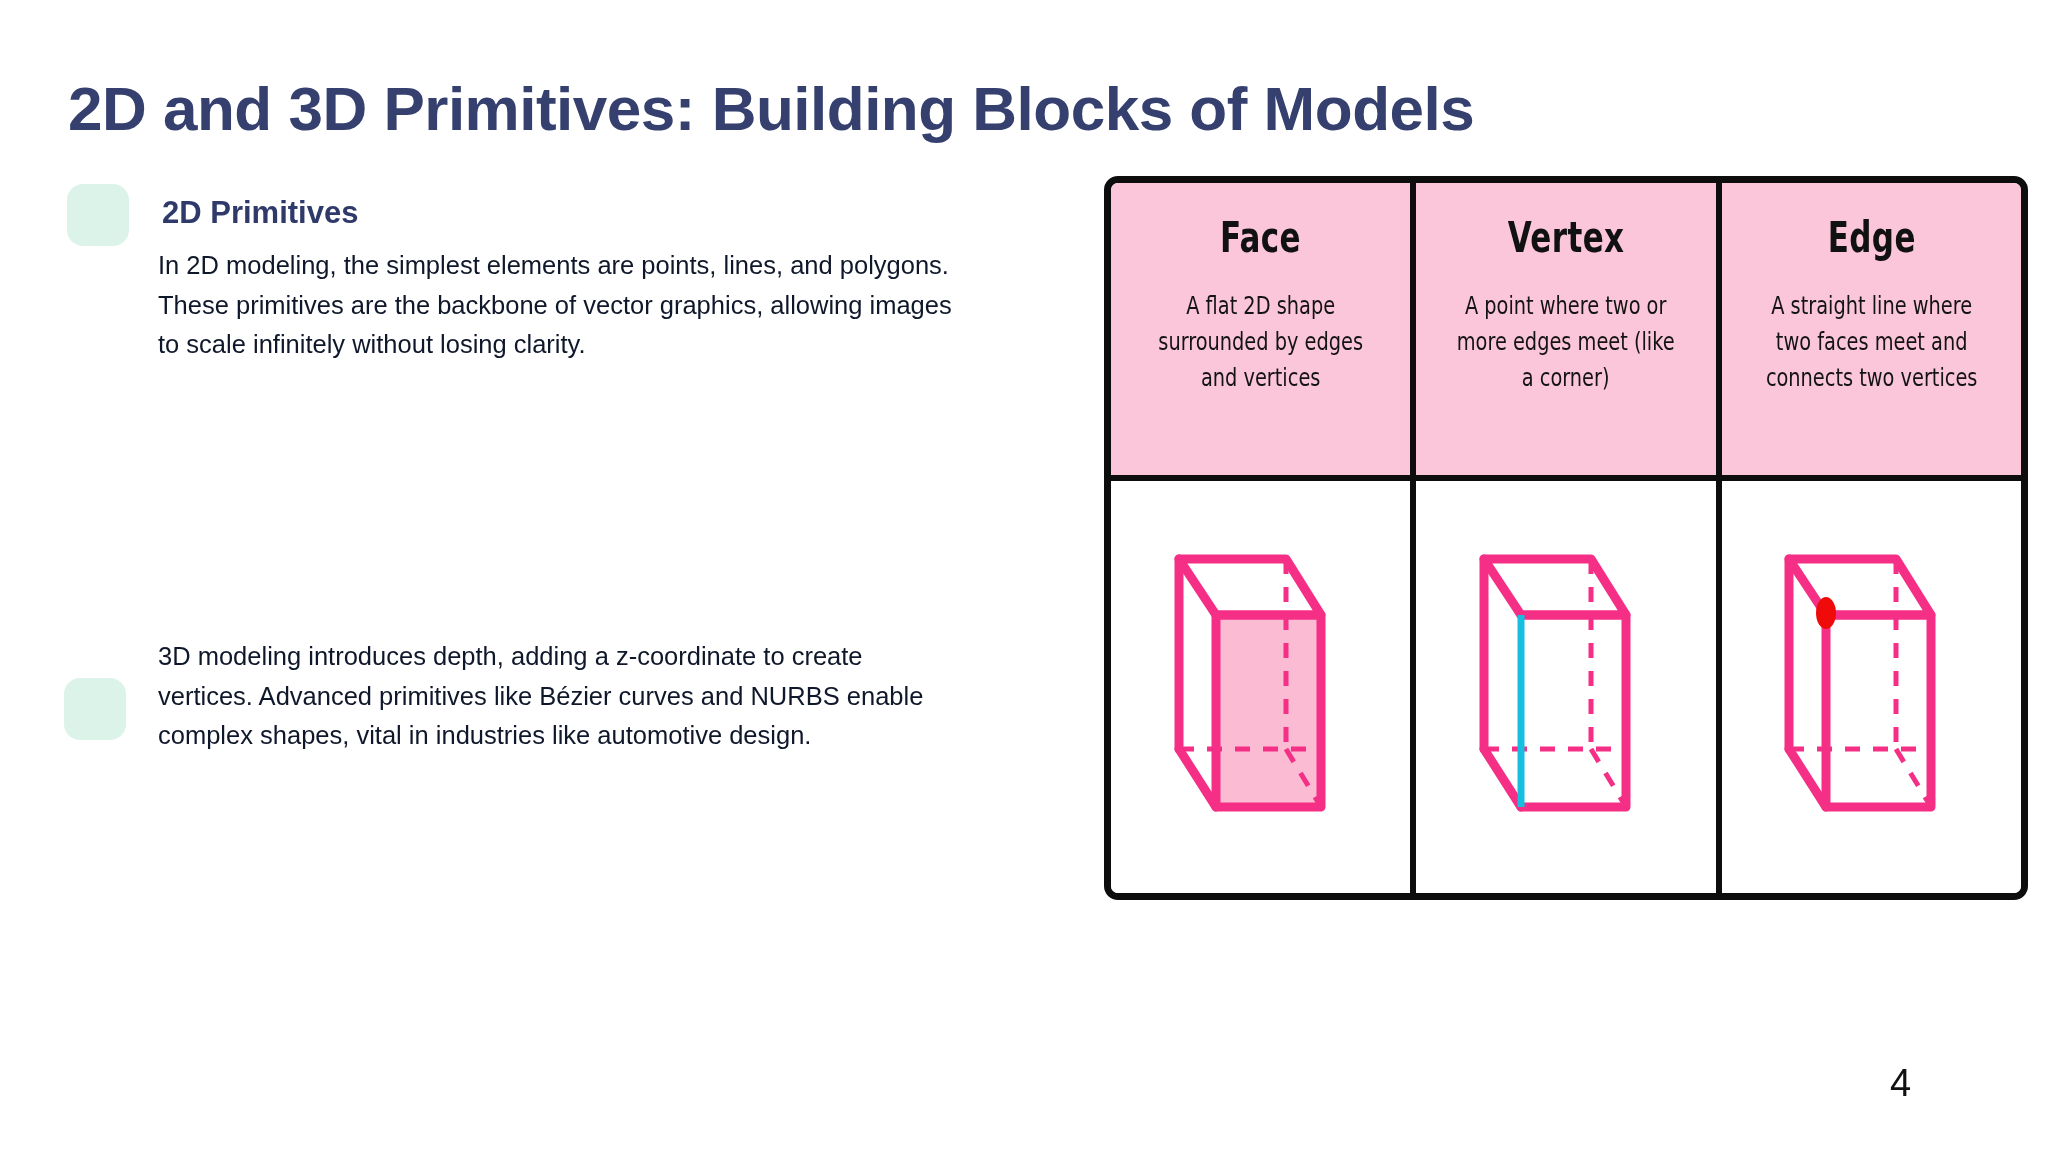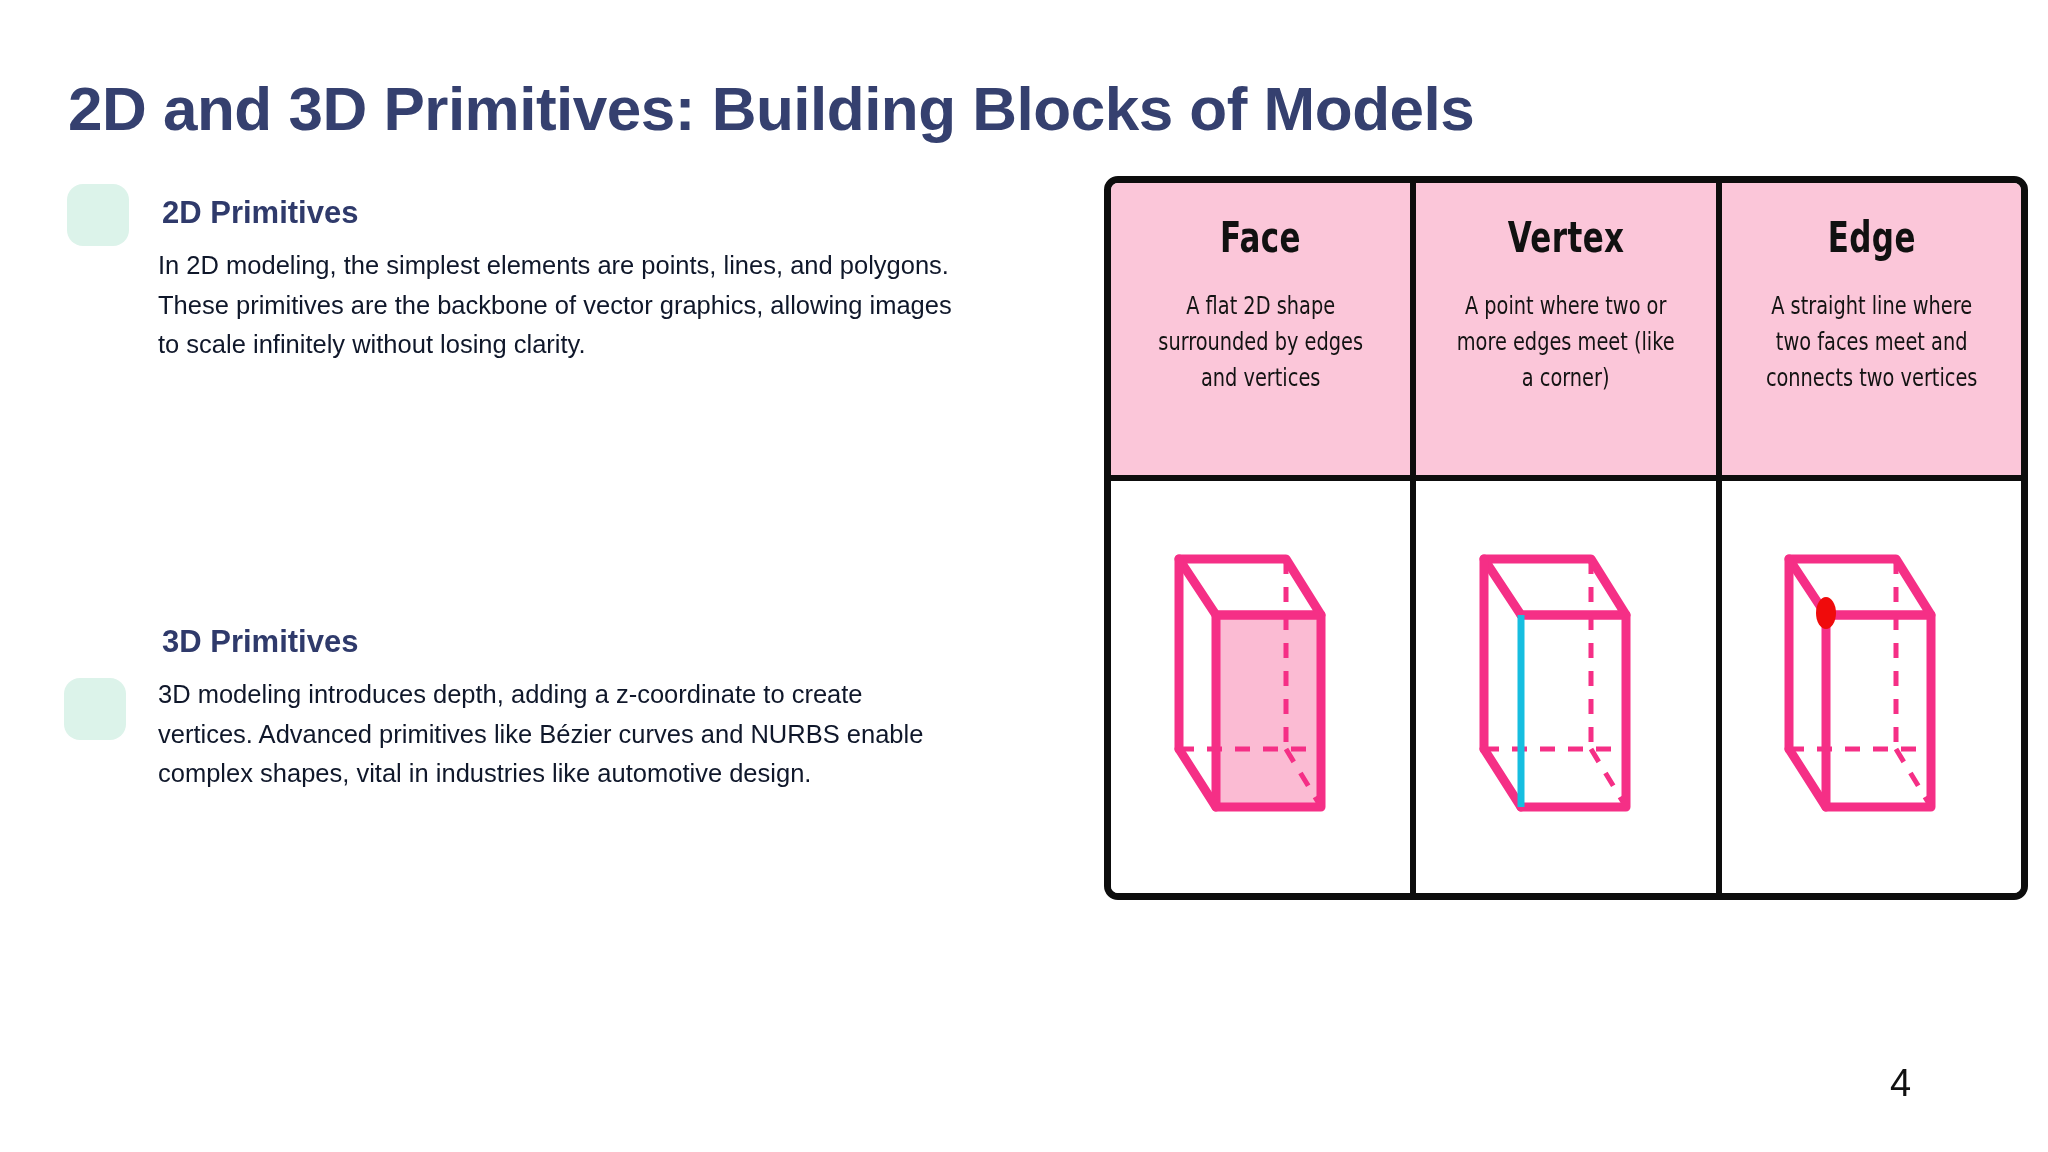--- a/index.html
+++ b/index.html
@@ -160,21 +160,20 @@
 
   <div class="mint-chip one"></div>
   <div class="mint-chip two"></div>
 
   <div class="section sec2d">
     <div class="section-heading">2D Primitives</div>
     <p class="section-body">In 2D modeling, the simplest elements are points, lines, and polygons. These primitives are the backbone of vector graphics, allowing images to scale infinitely without losing clarity.</p>
   </div>
 
   <div class="section sec3d">
-    <div class="section-heading">3D Primitives</div>
     <p class="section-body">3D modeling introduces depth, adding a z-coordinate to create vertices. Advanced primitives like Bézier curves and NURBS enable complex shapes, vital in industries like automotive design.</p>
   </div>
 
   <div id="table-panel">
 
     <div class="tbl-row header-row">
 
       <div class="tbl-cell">
         <div class="col-title">Face</div>
         <div class="col-desc">A flat 2D shape surrounded by edges and vertices</div>

